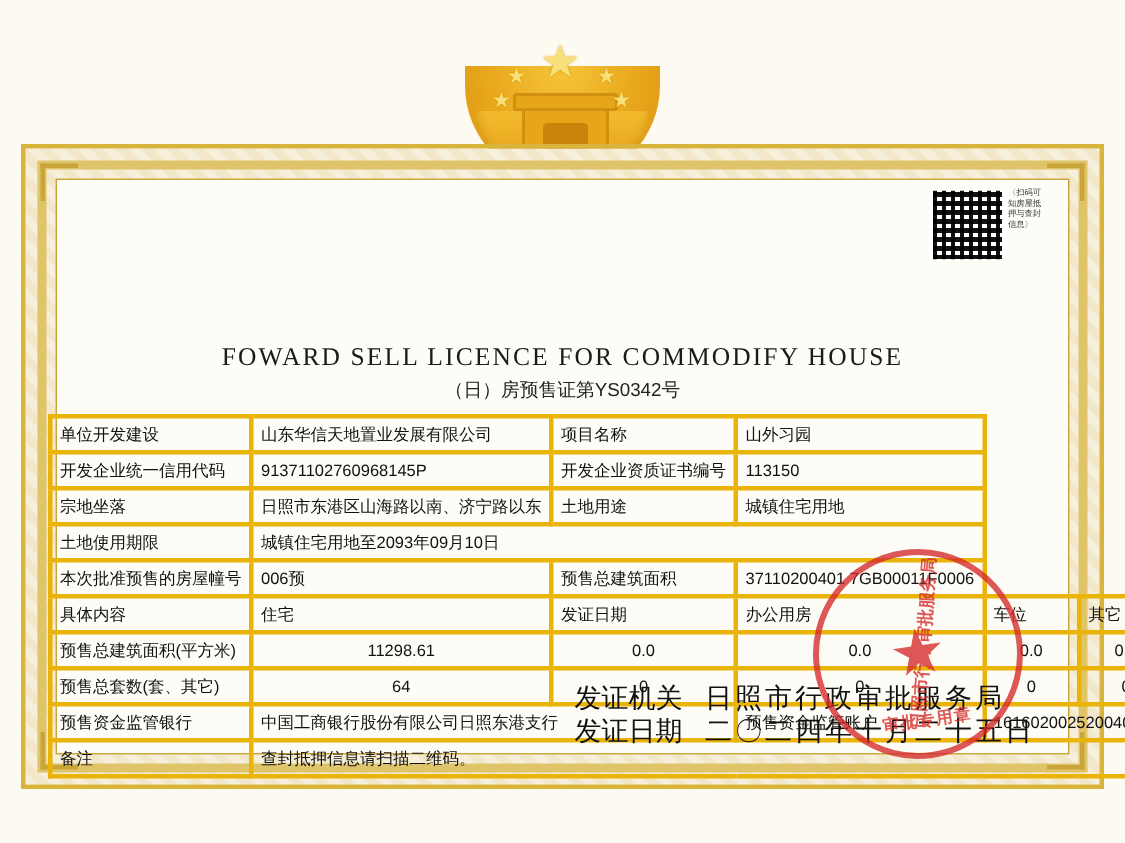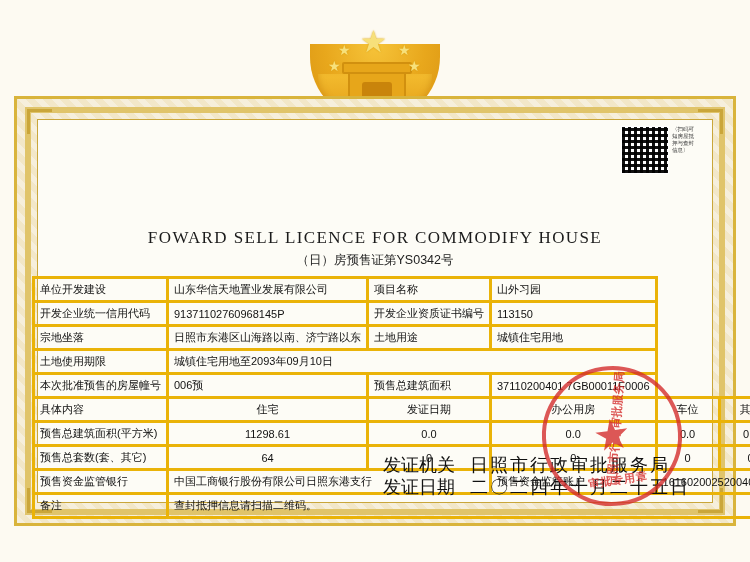--- a/index.html
+++ b/index.html
@@ -122,21 +122,21 @@
   }
   table.grid td{
     border:3px solid #eab308;
     padding:3px 5px;
     height:15px;
     vertical-align:middle;
     white-space:nowrap;
   }
   .lbl{width:104px;}
   .ctr{text-align:center;margin-left:40px;}
-  .cat{text-align:center;font-family:Liberation Serif, serif;}
+  .cat{text-align:left;font-family:Liberation Serif, serif;}
 
   
   .footer{
     position:absolute;right:60px;bottom:64px;
     font-size:18px;color:#111;line-height:22px;text-align:left;
   }
   .footer .row span.k{display:inline-block;}
   .footer .row span.v{display:inline-block;margin-left:10px;letter-spacing:2px;}
 
   

